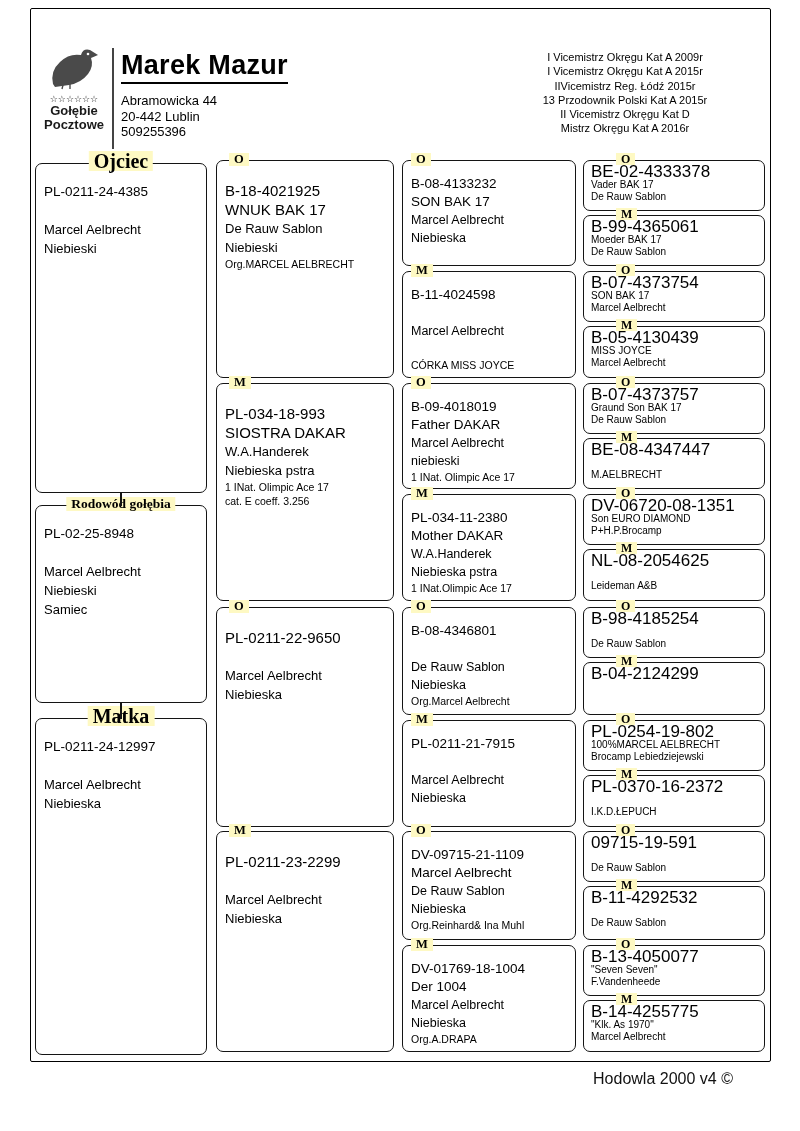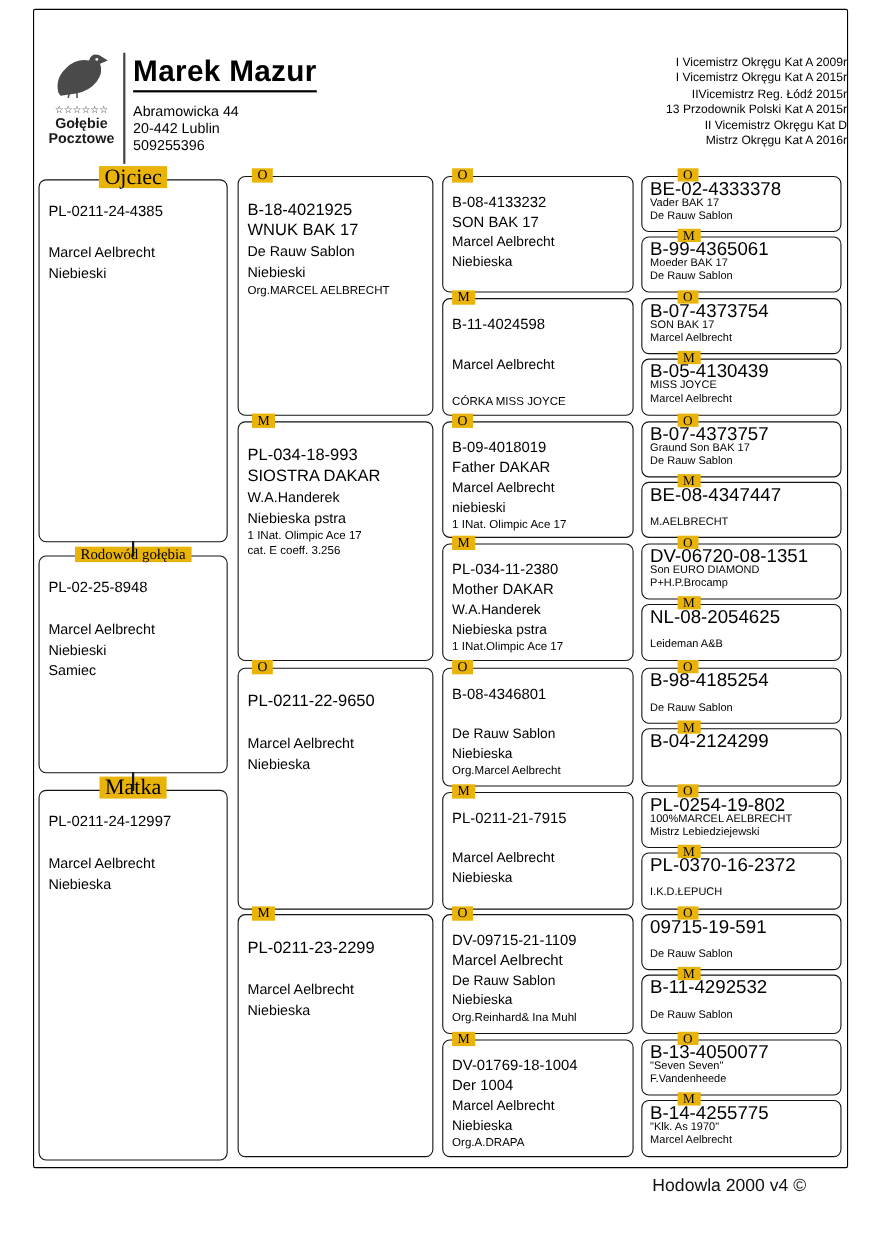--- a/index.html
+++ b/index.html
@@ -1,21 +1,21 @@
 <!DOCTYPE html>
 <html><head>
 <meta charset="utf-8">
 <style>
   *{margin:0;padding:0;box-sizing:border-box}
   body{background:#fff;font-family:"Liberation Sans",sans-serif;color:#000}
   .page{position:relative;width:800px;height:1131px;background:#fff;margin:0 auto;overflow:hidden}
   .frame{position:absolute;left:30px;top:8px;width:741px;height:1054px;border:1.6px solid #000;border-radius:2px}
   .abs{position:absolute}
   .box{position:absolute;background:#fff;border:1.5px solid #141414;border-radius:7px}
-  .tag{position:absolute;background:#eab308;padding:0 5px;font-family:"Liberation Serif",serif;font-weight:400;white-space:nowrap;line-height:1}
+  .tag{position:absolute;background:#fef9c3;padding:0 5px;font-family:"Liberation Serif",serif;font-weight:700;white-space:nowrap;line-height:1}
   .t1c{left:50%;transform:translateX(-50%);top:-13px;font-size:20px}
   .t1m{left:50%;transform:translateX(-50%);top:-9px;font-size:13.5px}
   .t2{left:12px;top:-8px;font-size:12.5px}
   .t3{left:8px;top:-8px;font-size:12.5px}
   .t4{left:32px;top:-8px;font-size:12px}
   .ln:empty::before{content:"\00a0"}
   
   .b1{padding:18px 8px 4px 8px}
   .b1 .ring{font-size:13.5px;line-height:19px}
   .b1 .ln{font-size:13px;line-height:19px}
@@ -36,21 +36,21 @@
   .b4 .ring{font-size:17px;line-height:15px}
   .b4 .l0,.b4 .l1{font-size:10px;line-height:12px}
   
   .logo{left:36px;top:44px;width:76px;text-align:center}
   .logo .stars{font-size:9px;letter-spacing:0;line-height:10px;color:#222}
   .logo .lname{font-weight:700;font-size:13px;line-height:14px;color:#1a1a1a}
   .vdiv{left:112px;top:48px;width:1.5px;height:101px;background:#444}
   .owner{left:121px;top:50px}
   .owner-name{font-size:27px;font-weight:700;display:inline-block;border-bottom:2.5px solid #000;padding-bottom:1px;letter-spacing:.3px}
   .addr{left:121px;top:93px;font-size:13px;line-height:15.5px}
-  .ach{left:480px;top:50px;width:290px;text-align:right;font-size:11px;line-height:14.3px}
+  .ach{left:480px;top:50px;width:290px;text-align:center;font-size:11px;line-height:14.3px}
   .footer{left:563px;top:1070px;width:200px;text-align:center;font-size:16px;color:#111}
   .conn{background:#141414}
 </style>
 </head>
 <body>
 
 <div class="page">
   <div class="frame"></div>
 
   <div class="abs logo">
@@ -267,21 +267,21 @@
   <div class="box b4" style="left:583px;top:662px;width:182px;height:53px">
     <span class="tag t4">M</span>
     <div class="ring">B-04-2124299</div>
     <div class="ln l0"></div>
     <div class="ln l1"></div>
   </div>
   <div class="box b4" style="left:583px;top:720px;width:182px;height:51px">
     <span class="tag t4">O</span>
     <div class="ring">PL-0254-19-802</div>
     <div class="ln l0">100%MARCEL AELBRECHT</div>
-    <div class="ln l1">Mistrz Lebiedziejewski</div>
+    <div class="ln l1">Brocamp Lebiedziejewski</div>
   </div>
   <div class="box b4" style="left:583px;top:775px;width:182px;height:52px">
     <span class="tag t4">M</span>
     <div class="ring">PL-0370-16-2372</div>
     <div class="ln l0"></div>
     <div class="ln l1">I.K.D.ŁEPUCH</div>
   </div>
   <div class="box b4" style="left:583px;top:831px;width:182px;height:51px">
     <span class="tag t4">O</span>
     <div class="ring">09715-19-591</div>

